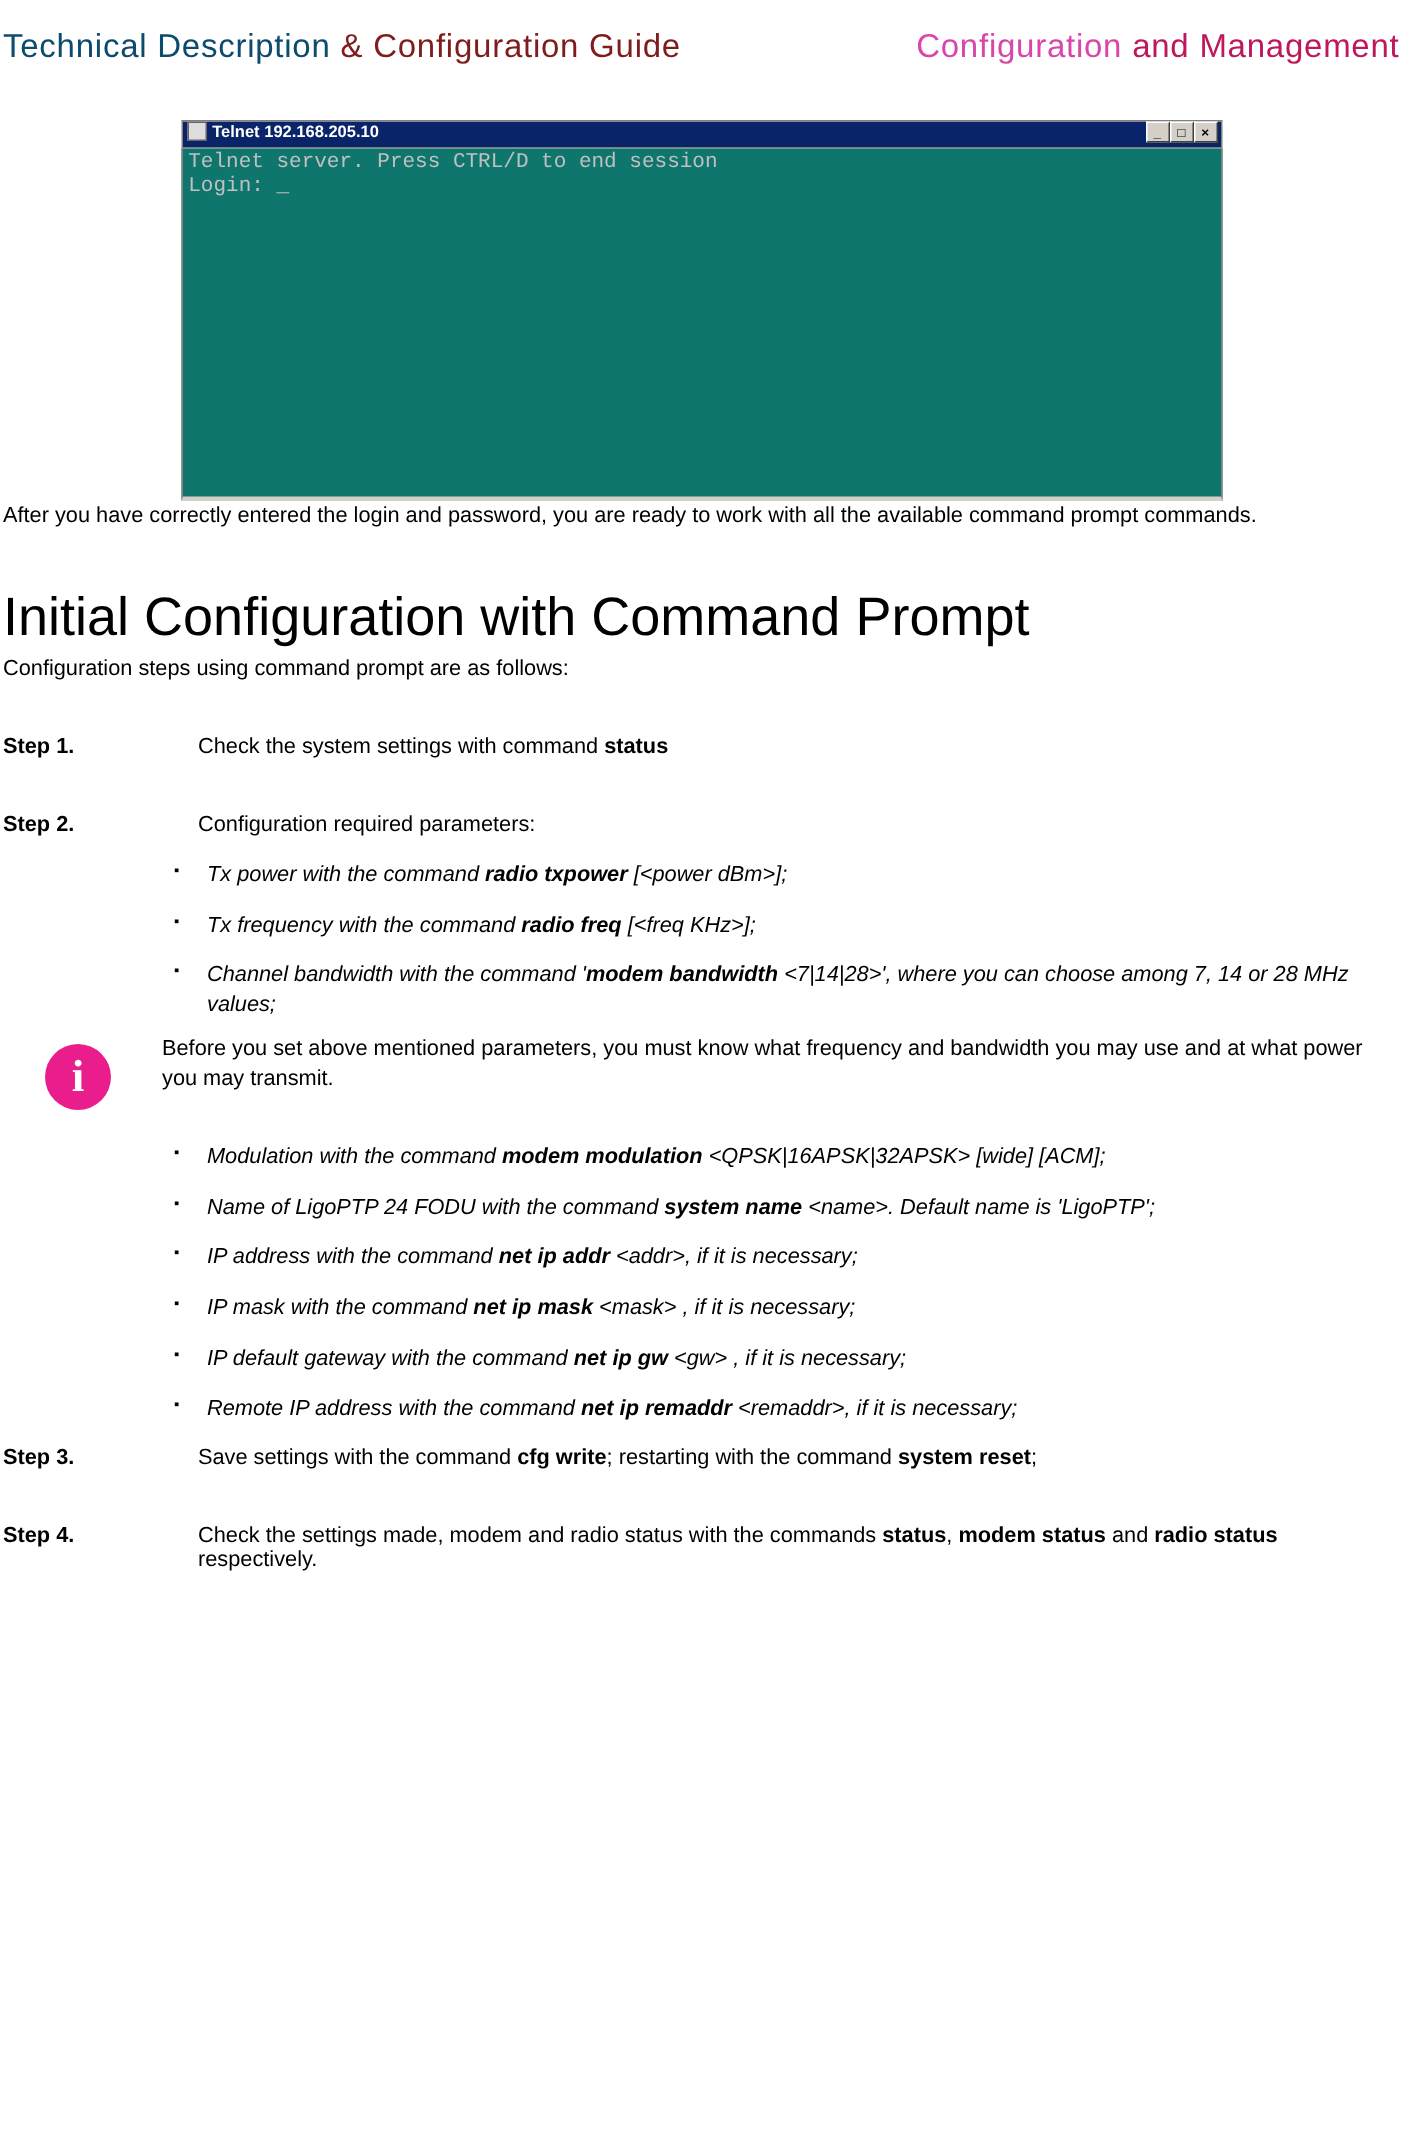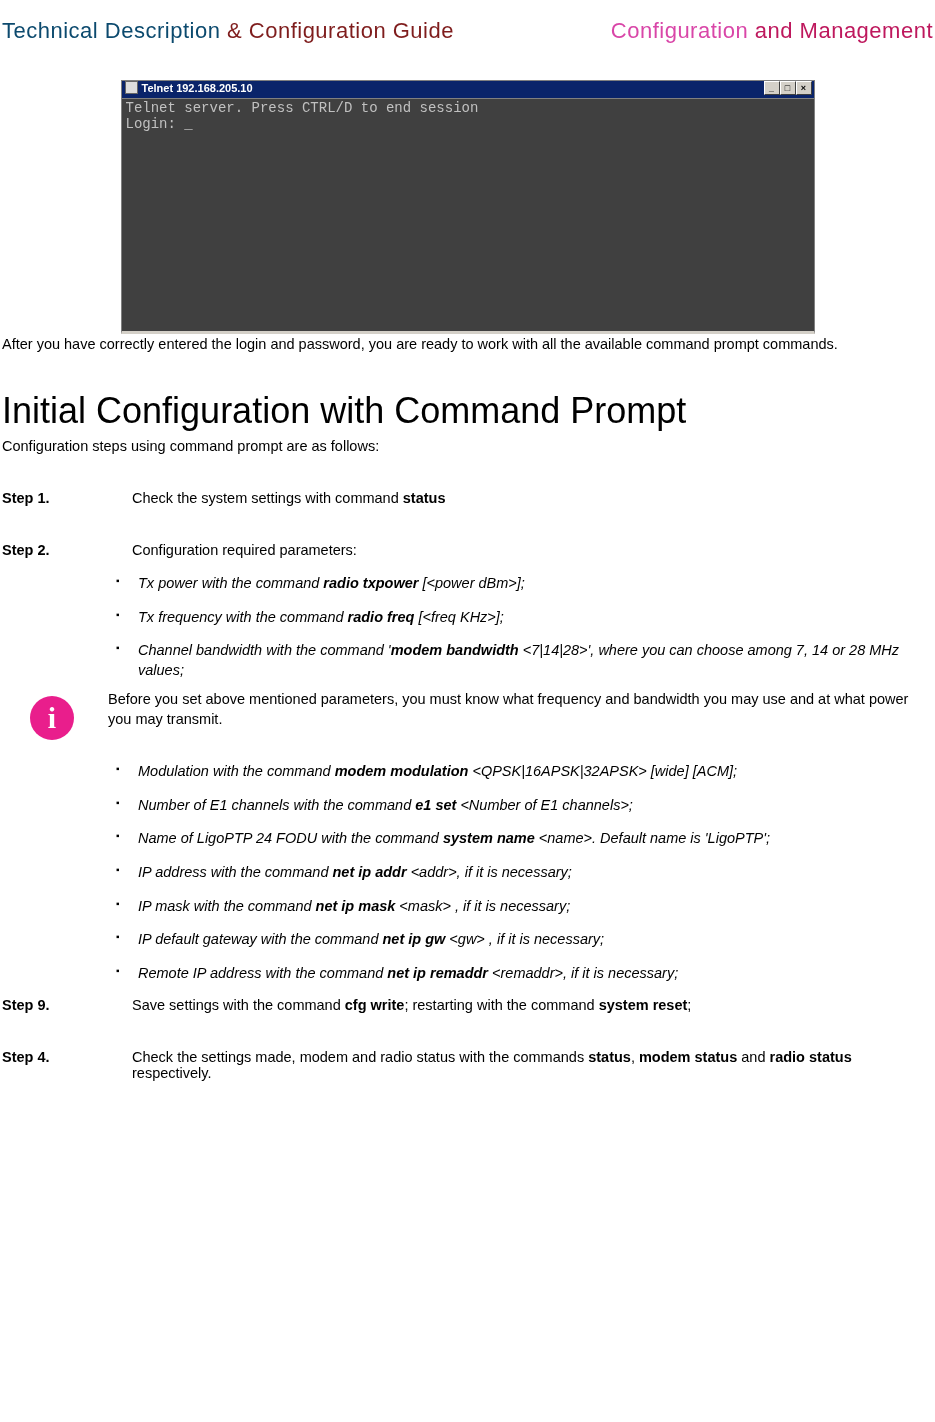--- a/index.html
+++ b/index.html
@@ -77,21 +77,21 @@
   border-right-color: #404040;
   border-bottom-color: #404040;
   box-sizing: border-box;
   font-family: Tahoma, sans-serif;
   font-size: 9px;
   text-align: center;
   line-height: 12px;
   font-weight: bold;
 }
 .telnet-body {
-  background: #404040;
+  background: #0f766e;
   color: #c0c0c0;
   font-family: "Courier New", monospace;
   font-size: 14px;
   padding: 1px 4px 2px 4px;
   height: 235px;
   box-sizing: border-box;
   white-space: pre;
   border-left: 1px solid #808080;
   border-right: 1px solid #808080;
   border-bottom: 3px solid #d4d0c8;
@@ -214,30 +214,29 @@
   <li><span>Channel bandwidth with the command '</span><b>modem bandwidth</b><span> &lt;7|14|28&gt;', where you can choose among 7, 14 or 28 MHz values;</span></li>
 </ul>
 
 <div class="info-block body-text">
   <div class="info-icon">i</div>
   <div class="info-text">Before you set above mentioned parameters, you must know what frequency and bandwidth you may use and at what power you may transmit.</div>
 </div>
 
 <ul class="bullets body-text" style="margin-top:3px">
   <li><span>Modulation with the command </span><b>modem modulation</b><span> &lt;QPSK|16APSK|32APSK&gt; [wide] [ACM];</span></li>
-  <li><span>Number of E1 channels with the command </span><b>e1 set</b><span> &lt;Number of E1 channels&gt;;</span></li>
   <li><span>Name of LigoPTP 24 FODU with the command </span><b>system name</b><span> &lt;name&gt;. Default name is 'LigoPTP';</span></li>
   <li><span>IP address with the command </span><b>net ip addr</b><span> &lt;addr&gt;, if it is necessary;</span></li>
   <li><span>IP mask with the command </span><b>net ip mask</b><span> &lt;mask&gt; , if it is necessary;</span></li>
   <li><span>IP default gateway with the command </span><b>net ip gw</b><span> &lt;gw&gt; , if it is necessary;</span></li>
   <li><span>Remote IP address with the command </span><b>net ip remaddr</b><span> &lt;remaddr&gt;, if it is necessary;</span></li>
 </ul>
 
 <div class="step-row body-text tight">
-  <div class="step-label">Step 9.</div>
+  <div class="step-label">Step 3.</div>
   <div class="step-body">
     <span>Save settings with the command </span><b>cfg write</b><span>; restarting with the command </span><b>system reset</b><span>;</span>
   </div>
 </div>
 
 <div class="step-row body-text">
   <div class="step-label">Step 4.</div>
   <div class="step-body">
     <span>Check the settings made, modem and radio status with the commands </span><b>status</b><span>, </span><b>modem status</b><span> and </span><b>radio status</b><span> respectively.</span>
   </div>

